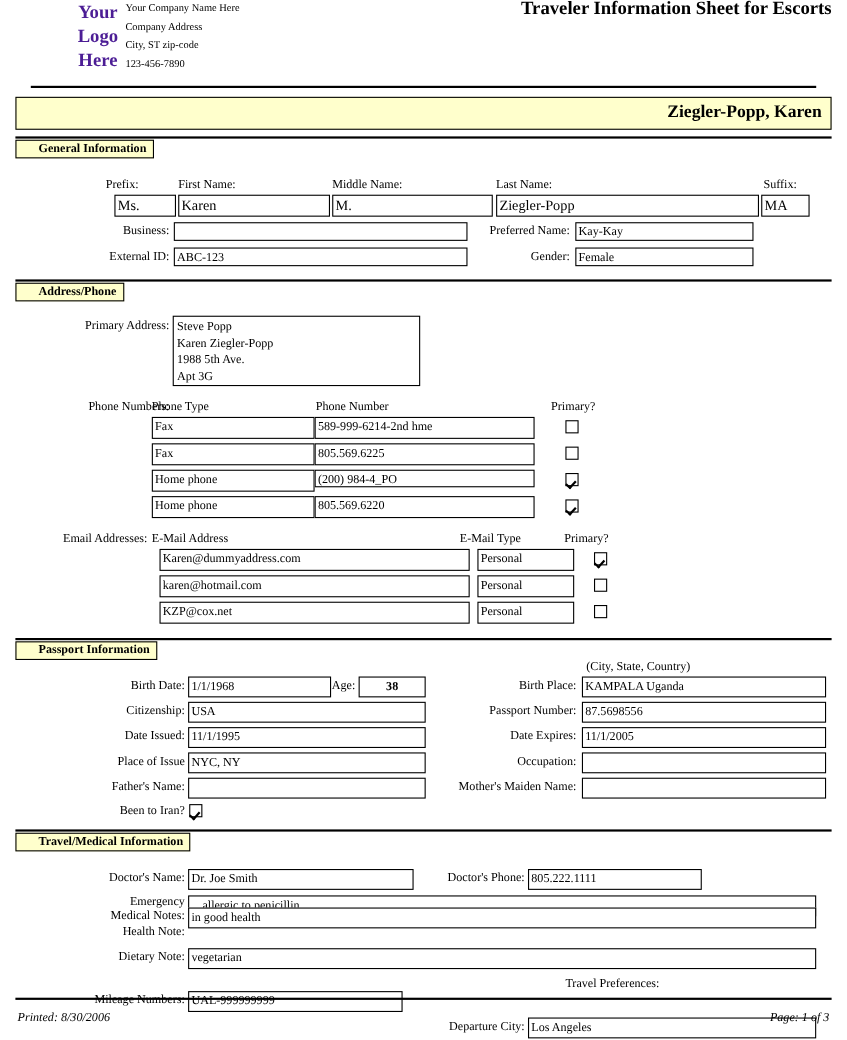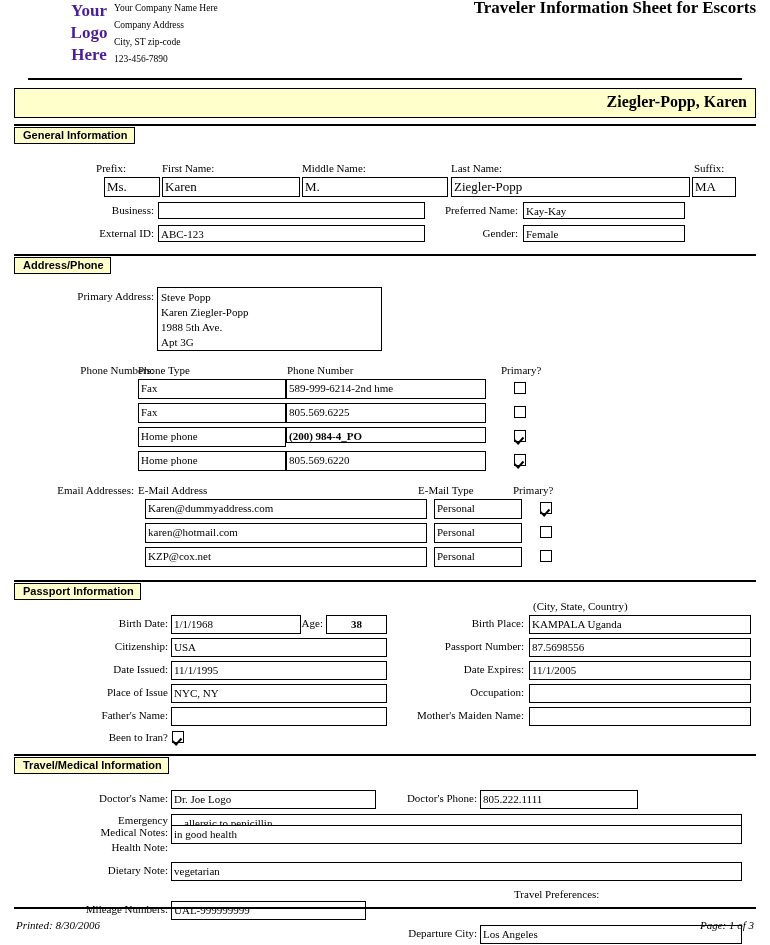--- a/index.html
+++ b/index.html
@@ -98,24 +98,24 @@
 
   
   .section-rule {
     border-top: 2px solid #000;
     margin-top: 6px;
   }
   .section-head {
     display: inline-block;
     background: #ffffcc;
     border: 1px solid #000;
-    font-family: Liberation Sans, sans-serif;
+    font-family: Liberation Serif, serif;
     font-weight: bold;
     font-size: 11px;
-    padding: 1px 6px 2px 8px;
+    padding: 1px 6px 2px 20px;
     margin-top: 1px;
   }
 
   
   .lbl {
     position: absolute;
     font-family: "Liberation Serif", serif;
     font-size: 11px;
     white-space: nowrap;
   }
@@ -271,21 +271,21 @@
 
     <div class="box" style="left:124px; top:105px; width:148px; height:20px;">Fax</div>
     <div class="box" style="left:272px; top:105px; width:200px; height:20px;">589-999-6214-2nd hme</div>
     <div class="chk" style="left:500px; top:108px;"></div>
 
     <div class="box" style="left:124px; top:129px; width:148px; height:20px;">Fax</div>
     <div class="box" style="left:272px; top:129px; width:200px; height:20px;">805.569.6225</div>
     <div class="chk" style="left:500px; top:132px;"></div>
 
     <div class="box" style="left:124px; top:153px; width:148px; height:20px;">Home phone</div>
-    <div class="box" style="left:272px; top:153px; width:200px; height:16px;font-weight:bold;">(200) 984-4_PO</div>
+    <div class="box" style="left:272px; top:153px; width:200px; height:16px;">(200) 984-4_PO</div>
     <div class="chk on" style="left:500px; top:156px;"></div>
 
     <div class="box" style="left:124px; top:177px; width:148px; height:20px;">Home phone</div>
     <div class="box" style="left:272px; top:177px; width:200px; height:20px;">805.569.6220</div>
     <div class="chk on" style="left:500px; top:180px;"></div>
 
     <div class="lbl r" style="left:0px; top:210px; width:120px;">Email Addresses:</div>
     <div class="colhdr" style="left:124px; top:210px;">E-Mail Address</div>
     <div class="colhdr" style="left:404px; top:210px;">E-Mail Type</div>
     <div class="colhdr" style="left:499px; top:210px;">Primary?</div>
@@ -340,21 +340,21 @@
     <div class="lbl r" style="left:40px; top:131px; width:114px;">Been to Iran?</div>
     <div class="chk on" style="left:158px; top:131px;"></div>
   </div>
 
   
   <div class="section-rule"></div>
   <div class="section-head">Travel/Medical  Information</div>
 
   <div class="sec" style="height:135px;">
     <div class="lbl r" style="left:40px; top:18px; width:114px;">Doctor's Name:</div>
-    <div class="box" style="left:157px; top:16px; width:205px; height:19px;">Dr. Joe Logo</div>
+    <div class="box" style="left:157px; top:16px; width:205px; height:19px;">Dr. Joe Smith</div>
     <div class="lbl r" style="left:355px; top:18px; width:108px;">Doctor's Phone:</div>
     <div class="box" style="left:466px; top:16px; width:158px; height:19px;">805.222.1111</div>
 
     <div class="lbl r" style="left:40px; top:40px; width:114px;">Emergency</div>
     <div class="lbl r" style="left:40px; top:52px; width:114px;">Medical Notes:</div>
     <div class="box" style="left:157px; top:40px; width:571px; height:19px;padding-left:12px;">allergic to penicillin</div>
 
     <div class="lbl r" style="left:40px; top:67px; width:114px;">Health Note:</div>
     <div class="box" style="left:157px; top:51px; width:571px; height:19px;">in good health</div>
 

